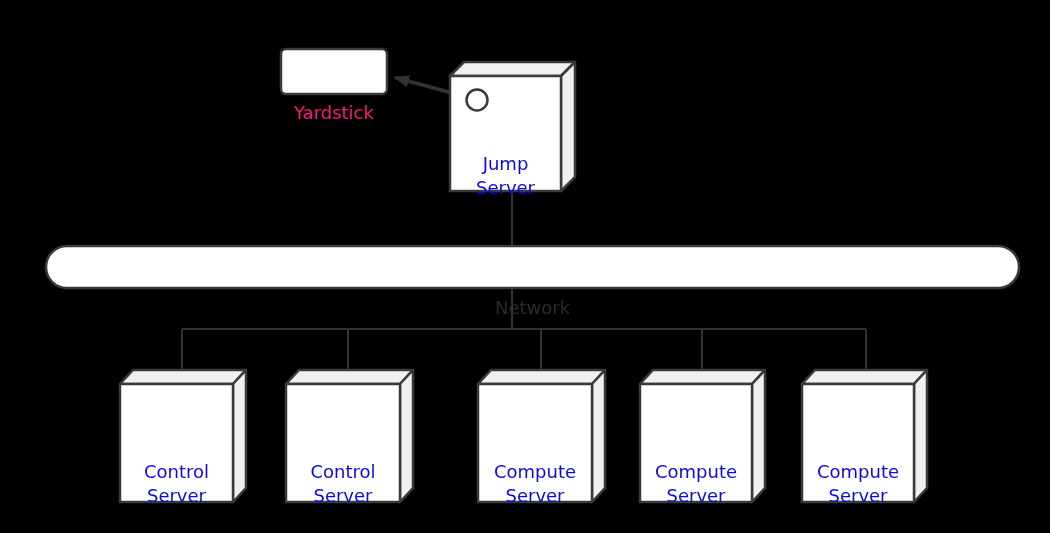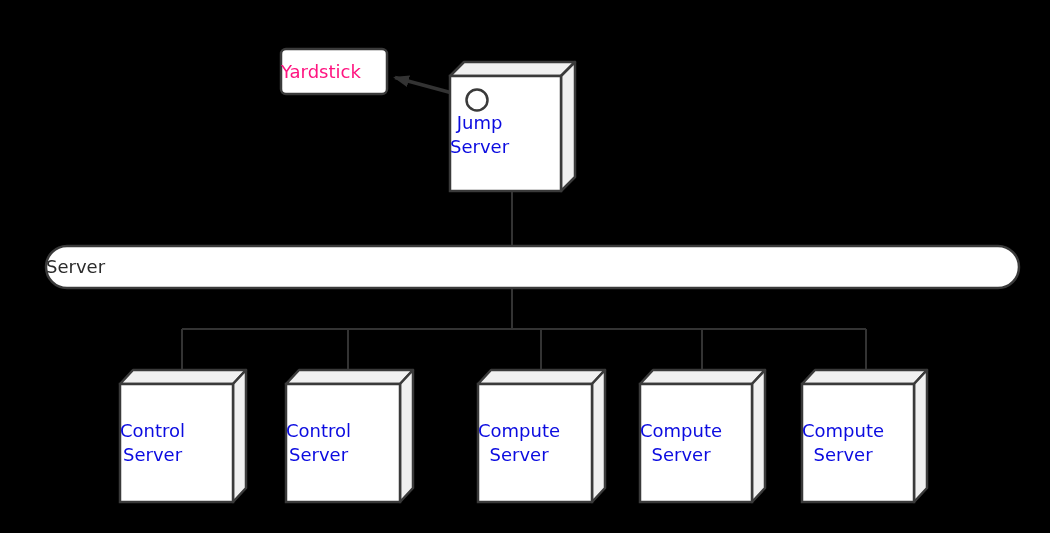--- a/index.html
+++ b/index.html
@@ -9,25 +9,26 @@
     height: 533px;
     background: #000000;
     font-family: "DejaVu Sans", "Liberation Sans", sans-serif;
     overflow: hidden;
   }
   #diagram-svg { position: absolute; left: 0; top: 0; }
   .label {
     position: absolute;
     display: flex;
     align-items: center;
-    justify-content: flex-start;
+    justify-content: center;
     text-align: center;
     font-size: 18px;
     line-height: 24px;
     pointer-events: none;
+    margin-top: 41px;
   }
   .label .wrap { width: min-content; text-align: center; }
   .blue  { color: #0b0be0; }
   .pink  { color: #ff1480; }
   .dark  { color: #2b2b2b; }
 </style>
 </head>
 <body>
 
 <div id="stage">
@@ -99,21 +100,21 @@
 
   <div class="label pink" style="left:281px; top:49px; width:106px; height:45px;">
     <span class="wrap" style="width:auto;">Yardstick</span>
   </div>
 
   <div class="label blue" style="left:450px; top:78px; width:111px; height:113px;border-radius:18px;">
     <span class="wrap">Jump Server</span>
   </div>
 
   <div class="label dark" style="left:46px; top:246px; width:973px; height:42px;">
-    <span class="wrap" style="width:auto;">Server</span>
+    <span class="wrap" style="width:auto;">Network</span>
   </div>
 
   <div class="label blue" style="left:120px; top:384px; width:113px; height:118px;">
     <span class="wrap">Control Server</span>
   </div>
 
   <div class="label blue" style="left:286px; top:384px; width:114px; height:118px;">
     <span class="wrap">Control Server</span>
   </div>
 

